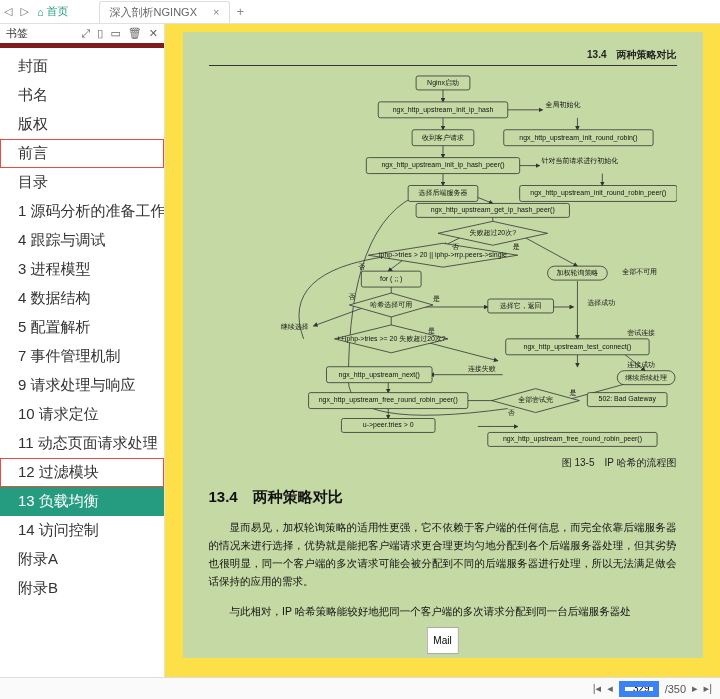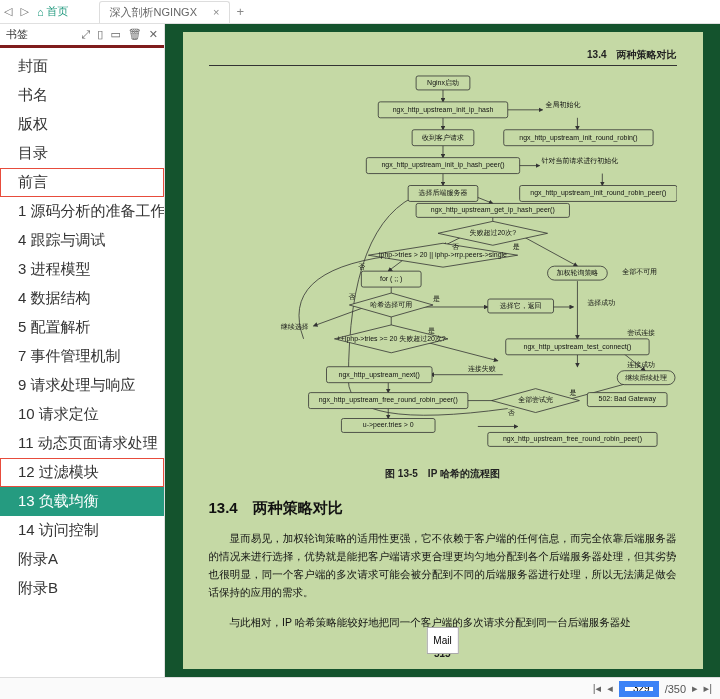--- a/index.html
+++ b/index.html
@@ -8,33 +8,33 @@
 .topbar{height:24px;display:flex;align-items:center;border-bottom:1px solid #e0e0e0;padding:0 4px;font-size:11px;color:#666}
 .topbar .nav-icons{display:flex;gap:8px;align-items:center}
 .topbar .nav-icons span{cursor:pointer}
 .home-btn{display:flex;align-items:center;gap:3px;margin-left:8px;color:#259b80;cursor:pointer}
 .tabs{display:flex;align-items:center;margin-left:30px}
 .tab{padding:3px 10px;border:1px solid #ddd;border-bottom:none;background:#fff;font-size:11px;display:flex;align-items:center;gap:16px;border-radius:3px 3px 0 0}
 .tab .close{color:#888;cursor:pointer}
 .newtab{margin-left:6px;color:#888;cursor:pointer;font-size:13px}
 .main{flex:1;display:flex;min-height:0}
 .sidebar{width:165px;border-right:1px solid #e0e0e0;display:flex;flex-direction:column;background:#fff}
-.side-tools{height:24px;display:flex;align-items:center;justify-content:space-between;padding:0 6px;border-bottom:3px solid #7f1d1d;font-size:11px;color:#666}
+.side-tools{height:24px;display:flex;align-items:center;justify-content:space-between;padding:0 6px;border-bottom:5px solid #7f1d1d;font-size:11px;color:#666}
 .side-tools .lbl{color:#333}
 .side-tools .icons{display:flex;gap:7px}
 .side-tools .icons span{cursor:pointer;font-size:11px}
 .toc{flex:1;overflow:auto;padding:4px 0}
 .toc-item{padding:5px 8px 5px 18px;font-size:15px;color:#333;cursor:pointer;white-space:nowrap}
 .toc-item.selected{background:#259b80;color:#fff}
 .toc-item.hl{outline:1px solid #e74c3c;outline-offset:-1px}
-.viewer{flex:1;background:#14532d;overflow:auto;position:relative}
+.viewer{flex:1;background:#fde047;overflow:auto;position:relative}
 .page{margin:8px auto 0;width:520px;background:#c5d9a5;padding:16px 26px 10px;position:relative;font-family:SimSun,serif}
 .pg-hdr{text-align:right;font-size:10px;font-weight:bold;color:#222;border-bottom:1px solid #333;padding-bottom:3px;margin-bottom:6px}
 .flow{width:100%}
-.caption{text-align:center;font-size:10px;color:#222;margin-top:13px;font-weight:bold}
+.caption{text-align:right;font-size:10px;color:#222;margin-top:2px;font-weight:normal}
 .sect-title{margin-top:18px;font-size:15px;font-weight:bold;color:#111}
 .para{margin-top:12px;font-size:10.5px;color:#111;line-height:1.7;text-indent:2em;text-align:justify}
 .pgnum{text-align:center;font-size:10px;color:#222;margin-top:16px;font-style:italic;font-weight:bold}
 .statusbar{height:22px;border-top:1px solid #ddd;display:flex;align-items:center;justify-content:space-between;padding:0 8px;font-size:11px;color:#555;background:#fafafa}
 .statusbar .right{display:flex;align-items:center;gap:6px}
 .statusbar input{width:40px;height:16px;font-size:10px;text-align:right;border:6px solid #3b82f6;padding:0 3px}
 .sb-ico{cursor:pointer;color:#666}
 .mail-box{position:absolute;bottom:23px;left:50%;transform:translateX(-50%);background:#fff;border:1px solid #aaa;font-size:10px;padding:7px 6px}
 
 .fbox{font-size:7px;text-anchor:middle;dominant-baseline:middle;fill:#111}
@@ -73,22 +73,22 @@
           <span>▯</span>
           <span>▭</span>
           <span>🗑</span>
           <span>✕</span>
         </div>
       </div>
       <div class="toc" id="toc">
           <div class="toc-item">封面</div>
           <div class="toc-item">书名</div>
           <div class="toc-item">版权</div>
+          <div class="toc-item hl">前言</div>
           <div class="toc-item">目录</div>
-          <div class="toc-item hl">前言</div>
           <div class="toc-item">1 源码分析的准备工作</div>
           <div class="toc-item">4 跟踪与调试</div>
           <div class="toc-item">3 进程模型</div>
           <div class="toc-item">4 数据结构</div>
           <div class="toc-item">5 配置解析</div>
           <div class="toc-item">7 事件管理机制</div>
           <div class="toc-item">9 请求处理与响应</div>
           <div class="toc-item">10 请求定位</div>
           <div class="toc-item">11 动态页面请求处理</div>
           <div class="toc-item hl">12 过滤模块</div>

